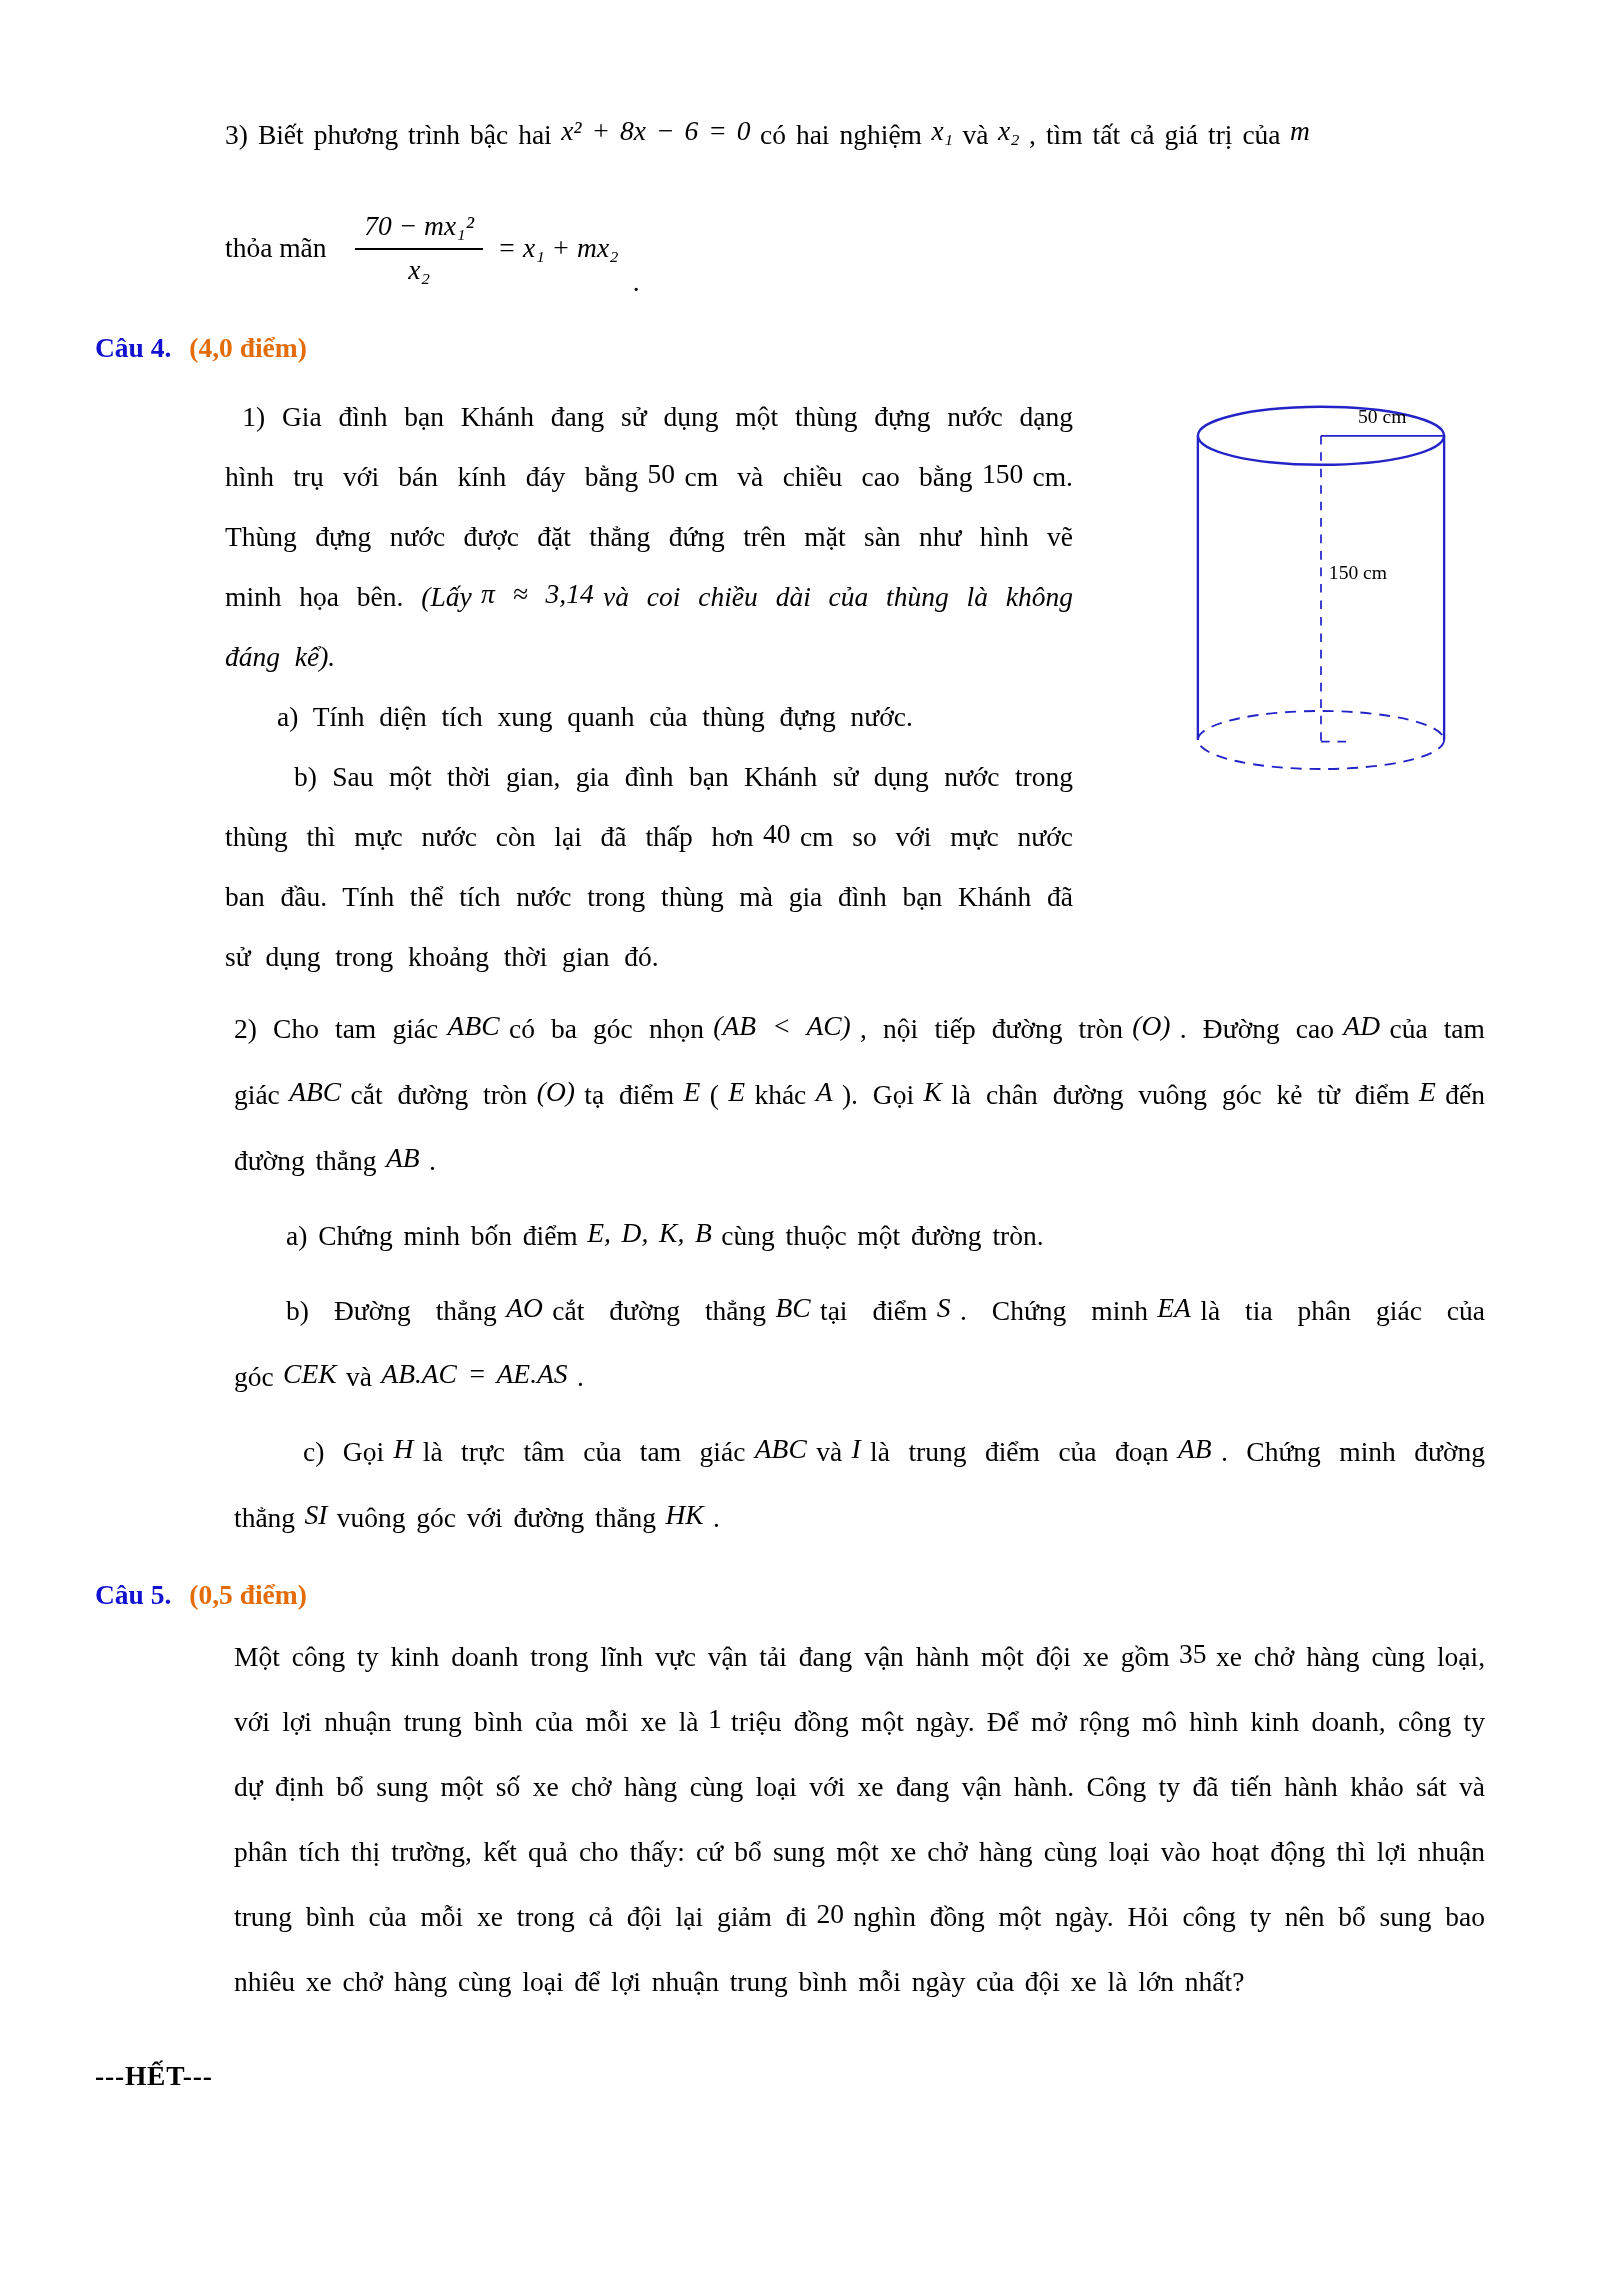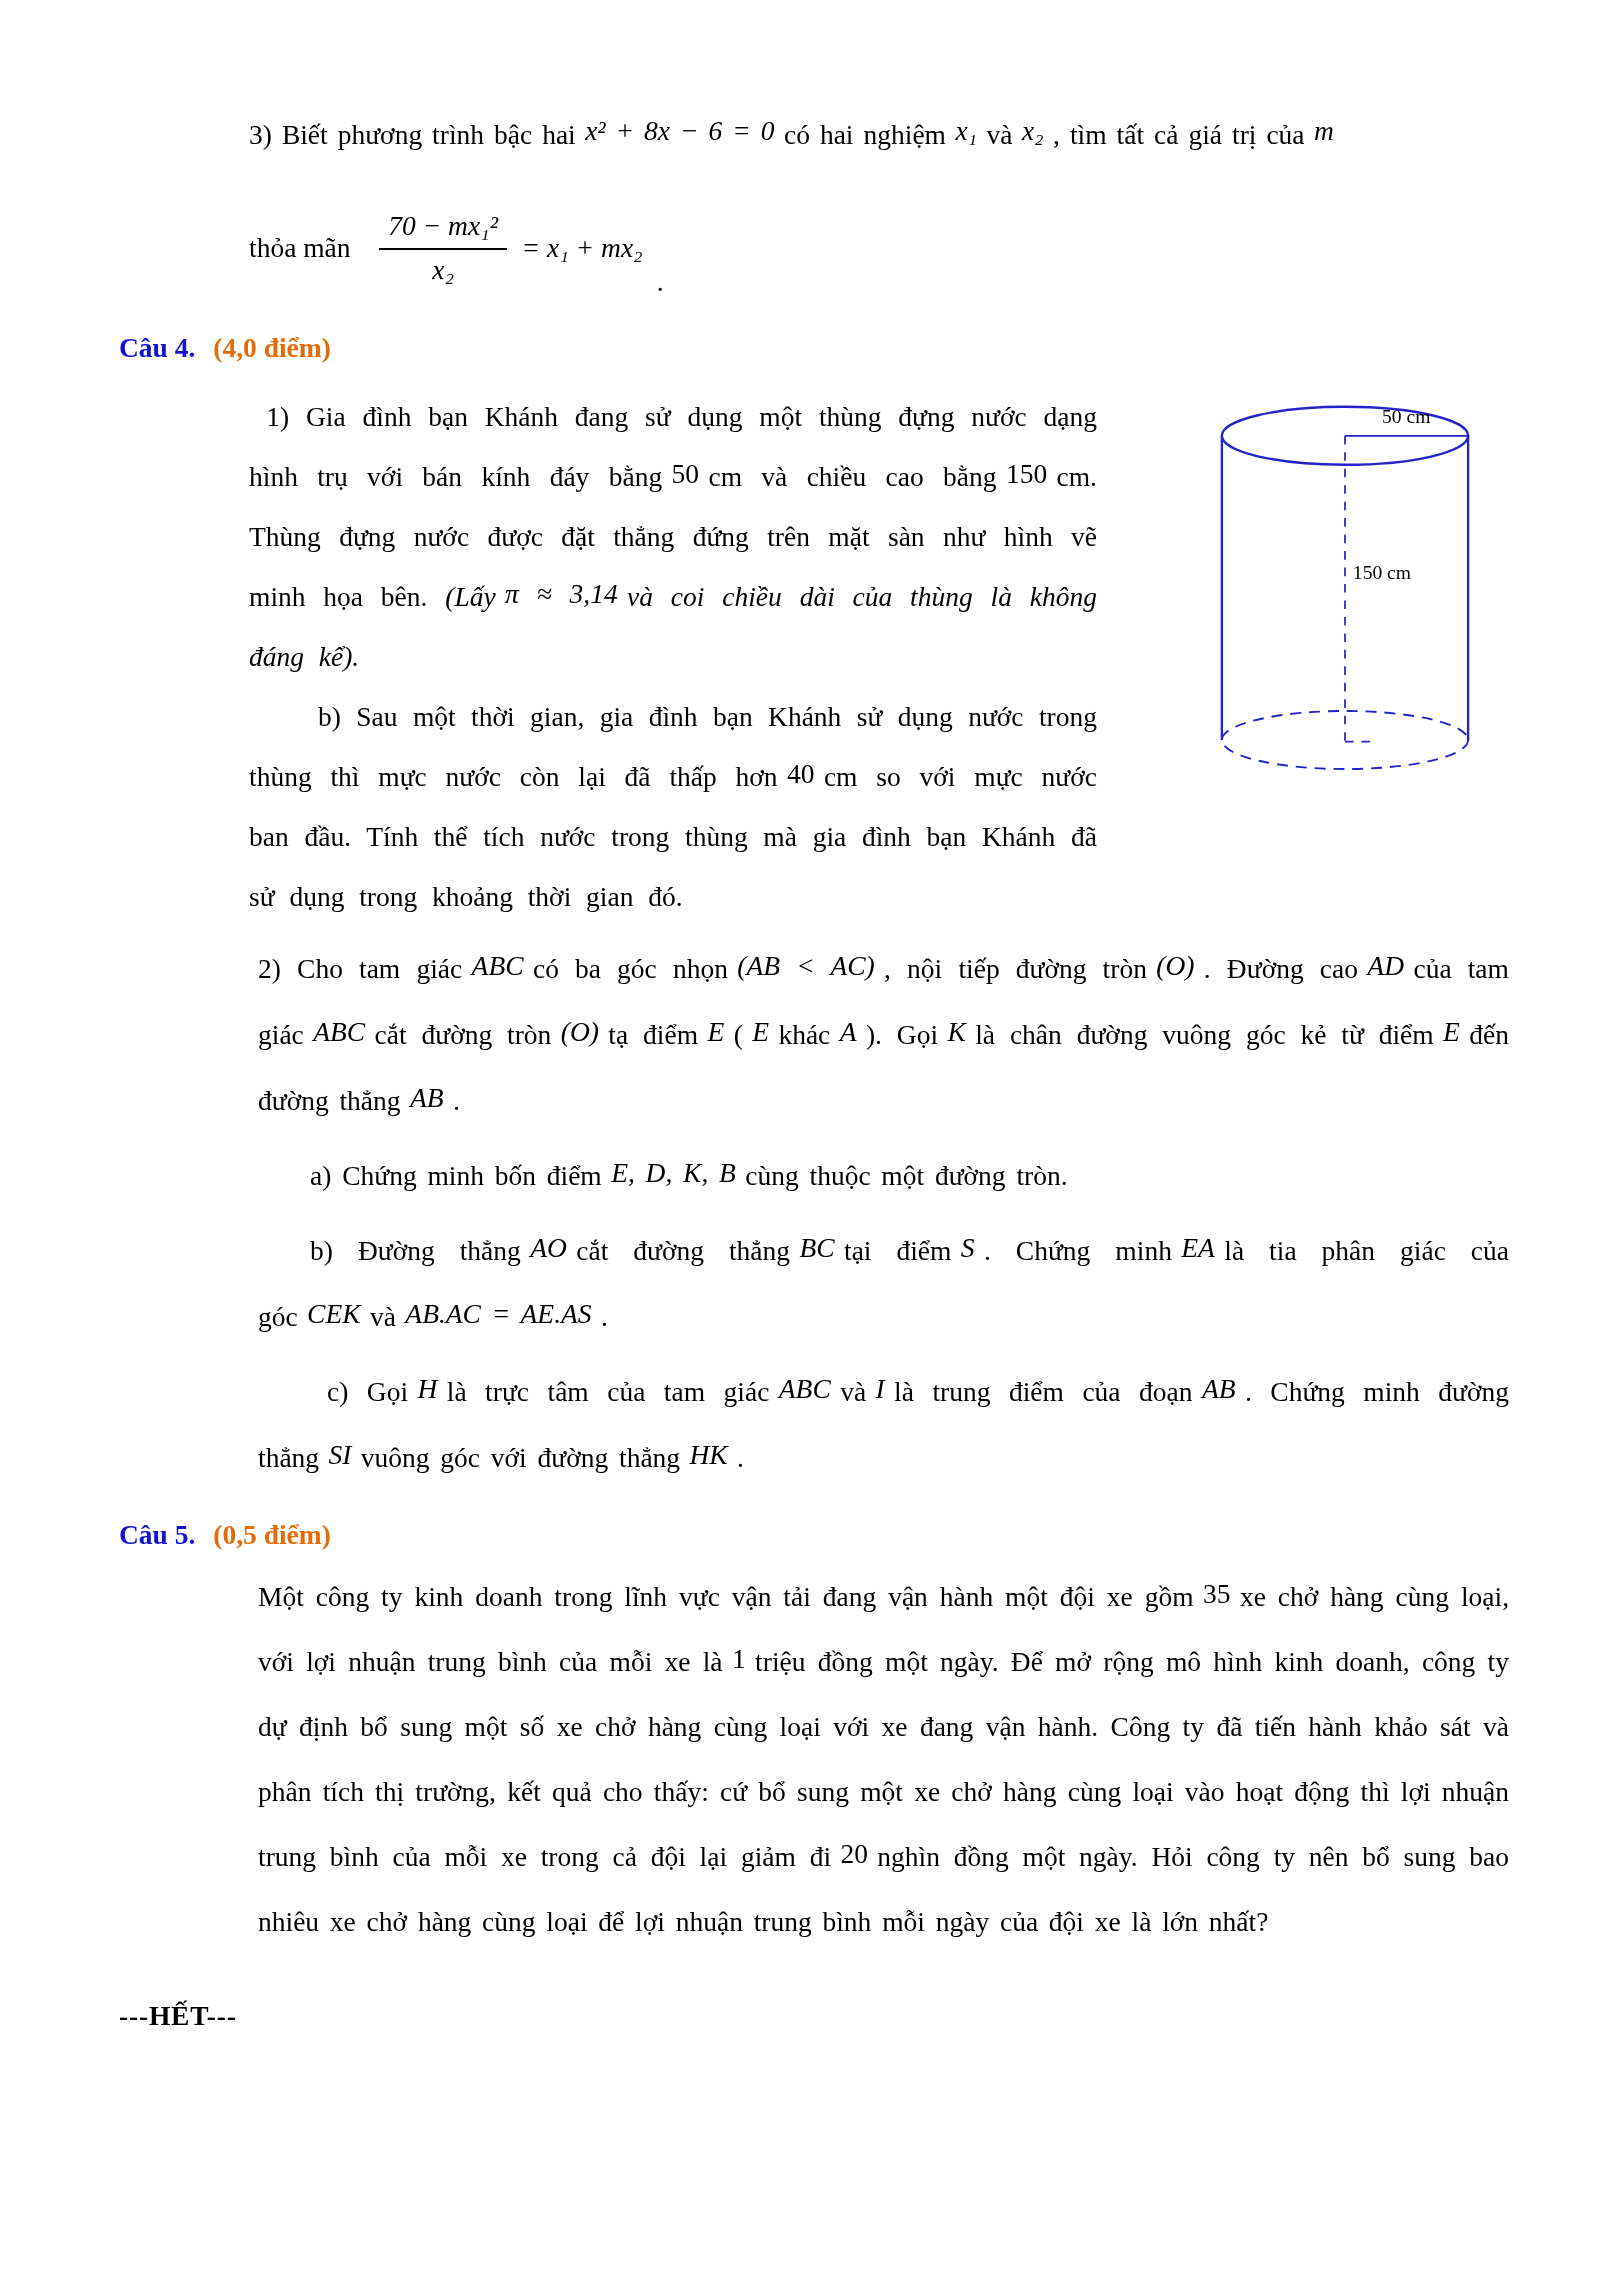--- a/index.html
+++ b/index.html
@@ -7,21 +7,21 @@
     --points-orange:#e36c09;
     --figure-blue:#2323c8;
   }
   *{box-sizing:border-box;}
   html,body{margin:0;padding:0;background:#ffffff;}
   body{
     width:1623px;height:2295px;
     font-family:"Liberation Serif","DejaVu Serif",serif;
     font-size:27.5px;color:#000;overflow:hidden;
   }
-  .page{width:1623px;height:2295px;padding:75px 104px 0 119px;}
+  .page{width:1623px;height:2295px;padding:75px 104px 0 95px;}
 
   
   .q3-line1{margin-left:130px;width:1269px;line-height:63px;text-align:justify;word-spacing:3.1px;}
   .q3-line2{margin-left:130px;margin-top:6.3px;display:flex;align-items:center;min-height:110px;}
   .q3-label{margin-right:20.4px;}
   .frac{display:inline-flex;flex-direction:column;align-items:center;font-style:italic;margin:0 7.9px;}
   .frac .num{padding:0 9.4px 6.3px;border-bottom:2.4px solid #000;text-align:right;}
   .frac .den{padding-top:4.7px;}
   .eq-rhs{font-style:italic;margin-left:6.3px;}
   .eq-period{align-self:flex-end;margin-left:14px;padding-bottom:4.7px;}
@@ -75,20 +75,21 @@
   </div>
 
   <div class="cau-heading">
     <span class="cau-label">Câu 4.</span>
     <span class="cau-points">(4,0 điểm)</span>
   </div>
 
   <div class="part1-row">
     <div class="part1-text">
       <p class="indent-1"><span class="run-text">1) Gia đình bạn Khánh đang sử dụng một thùng đựng nước dạng hình trụ với bán kính đáy bằng</span><span class="run-num">50</span><span class="run-text">cm và chiều cao bằng</span><span class="run-num">150</span><span class="run-text">cm. Thùng đựng nước được đặt thẳng đứng trên mặt sàn như hình vẽ minh họa bên. </span><span class="run-italic">(Lấy</span><span class="run-math">π ≈ 3,14</span><span class="run-italic">và coi chiều dài của thùng là không đáng kể).</span></p>
+      <p class="indent-a"><span class="run-text">a) Tính diện tích xung quanh của thùng đựng nước.</span></p>
       <p class="indent-b"><span class="run-text">b) Sau một thời gian, gia đình bạn Khánh sử dụng nước trong thùng thì mực nước còn lại đã thấp hơn</span><span class="run-num">40</span><span class="run-text">cm so với mực nước ban đầu. Tính thể tích nước trong thùng mà gia đình bạn Khánh đã sử dụng trong khoảng thời gian đó.</span></p>
     </div>
     <div class="figure-wrap">
       <svg width="298" height="412" viewBox="0 0 380 525" style="font-size:35px">
 
         <line class="fig-line" x1="33" y1="62" x2="33" y2="450" stroke-width="3"></line>
         <line class="fig-line" x1="347" y1="62" x2="347" y2="450" stroke-width="3"></line>
 
         <ellipse class="fig-line" cx="190" cy="62" rx="157" ry="37" stroke-width="3"></ellipse>
 

